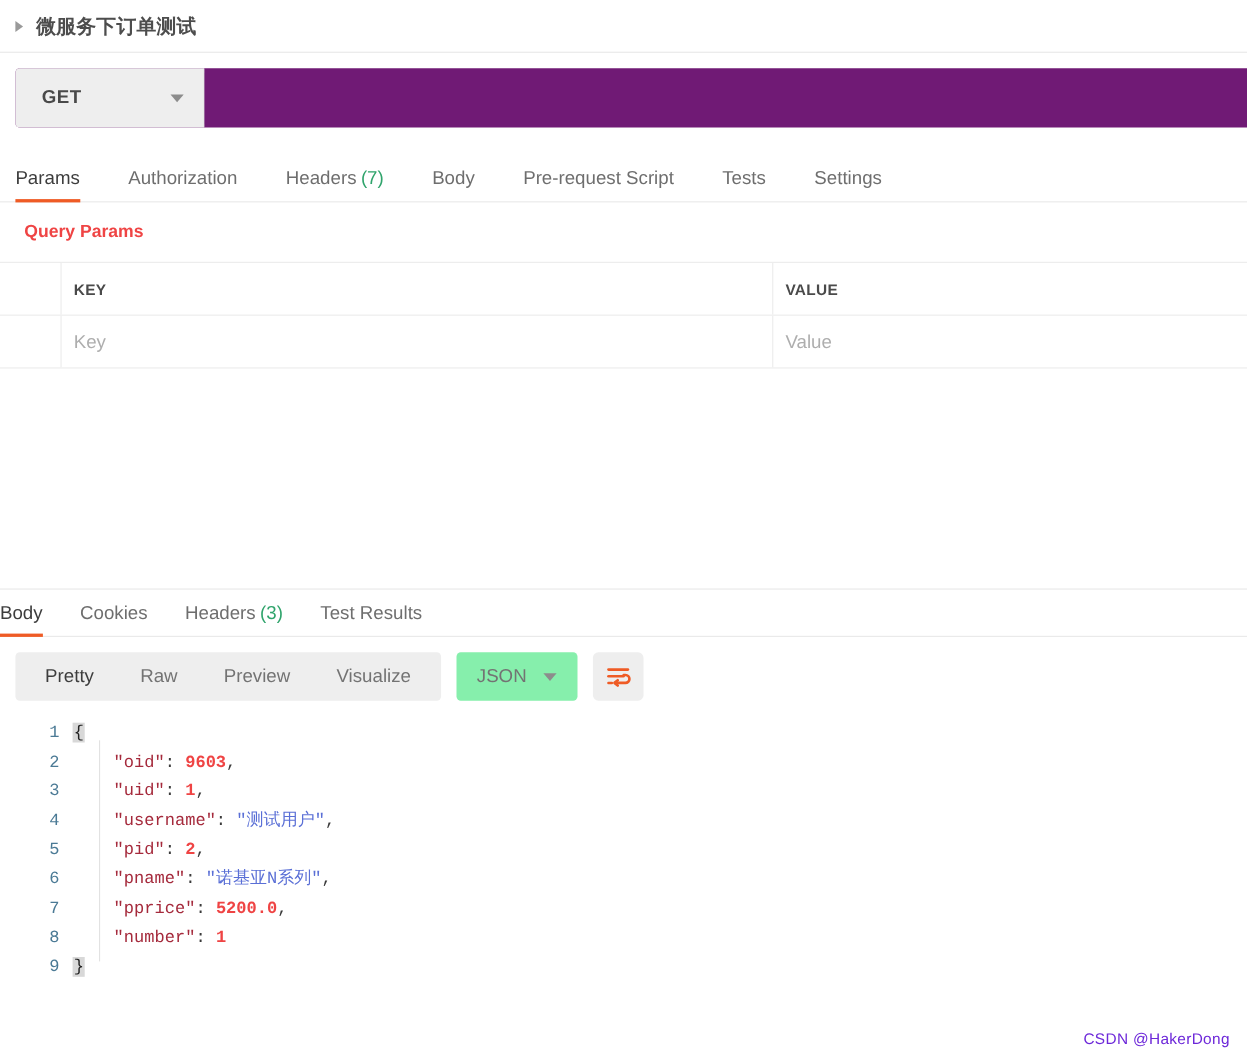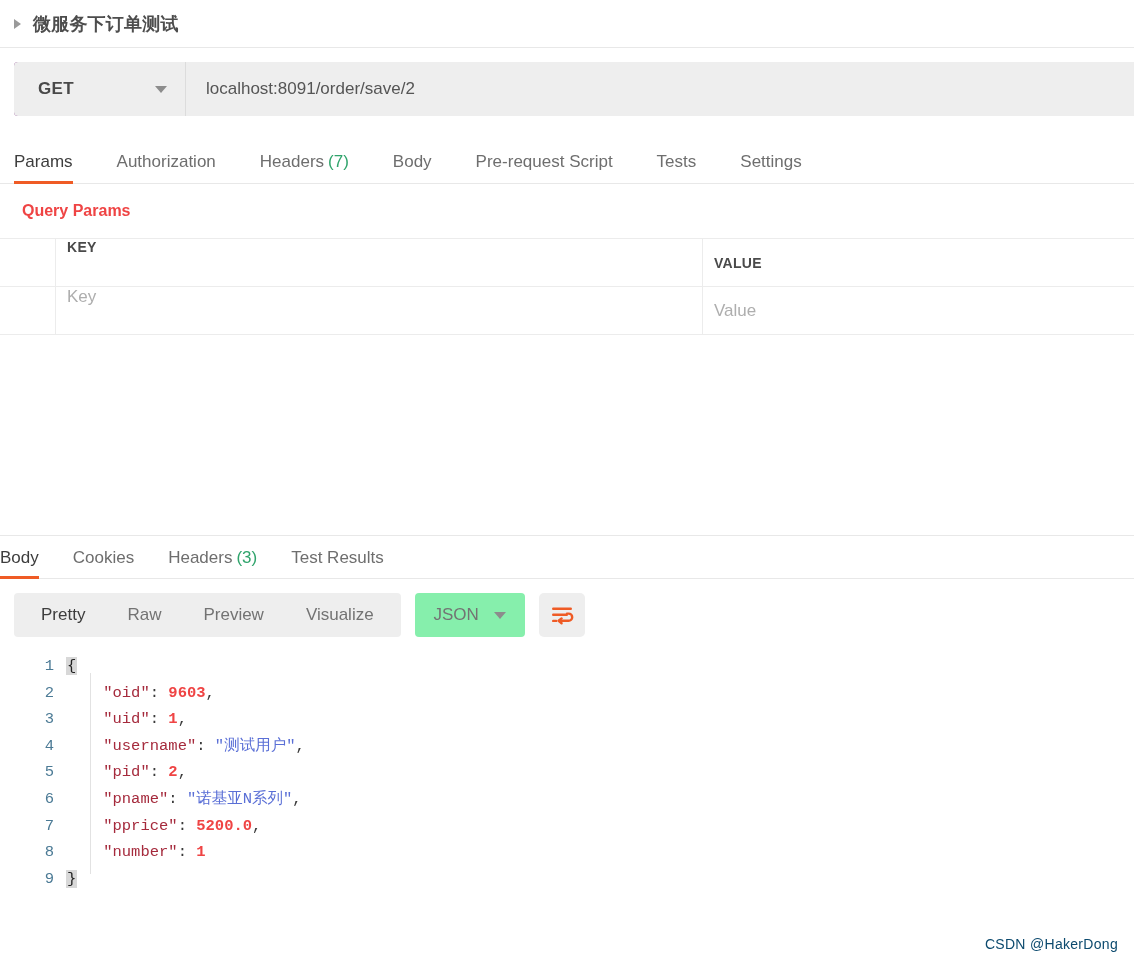--- a/index.html
+++ b/index.html
@@ -152,21 +152,21 @@
   .qp-cell-check {
     width: 55px;
     flex: 0 0 55px;
     border-right: 1px solid #ececec;
   }
   .qp-cell-key {
     width: 647px;
     flex: 0 0 647px;
     border-right: 1px solid #ececec;
     display: flex;
-    align-items: flex-start;
+    align-items: center;
     padding-left: 11px;
     box-sizing: border-box;
   }
   .qp-cell-val {
     flex: 1;
     display: flex;
     align-items: center;
     padding-left: 11px;
     box-sizing: border-box;
   }
@@ -299,41 +299,40 @@
     color: #222222;
     padding: 0 1px;
   }
 
   
   .watermark {
     position: absolute;
     right: 16px;
     bottom: 12px;
     font-size: 14px;
-    color: #0c4a6e;
+    color: #6d28d9;
     letter-spacing: 0.3px;
   }
 </style>
 </head>
 <body>
 
 <div class="app">
 
   <div class="titlebar">
     <div class="disclosure-tri"></div>
     <div class="title-text">微服务下订单测试</div>
   </div>
 
   <div class="urlbar-wrap">
     <div class="urlbar">
       <div class="method-box">
         <span class="method-label">GET</span>
         <span class="caret-down"></span>
       </div>
-      <div class="url-input">localhost:8091/order/save/2</div>
     </div>
   </div>
 
   <div class="req-tabs">
     <div class="tab active">
       <span>Params</span>
     </div>
     <div class="tab">
       <span>Authorization</span>
     </div>

